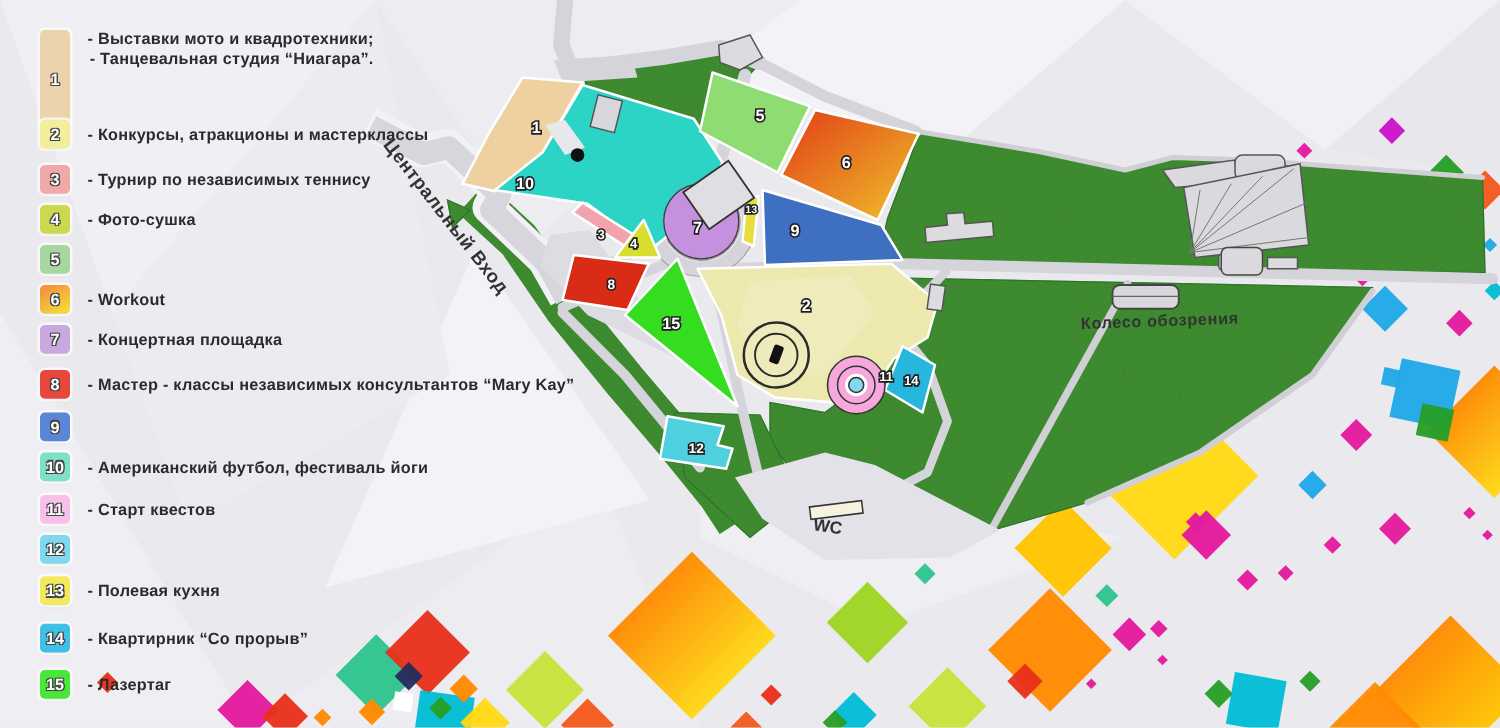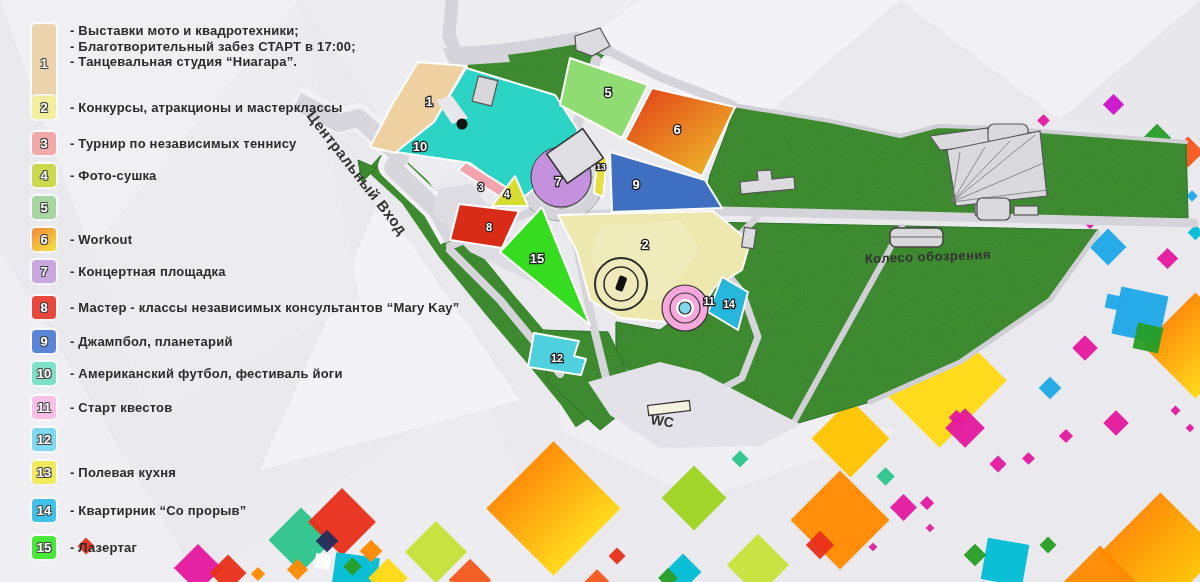--- a/index.html
+++ b/index.html
@@ -18,21 +18,21 @@
     width:24px;height:23px;border-radius:4px;flex:0 0 auto;
     display:flex;align-items:center;justify-content:center;
     box-shadow:0 0 0 2px rgba(255,255,255,.75), 0 1px 2px rgba(0,0,0,.18);
   }
   .sw span{
     color:#fff;font-size:13px;font-weight:700;
     text-shadow:-1px -1px 0 #444,1px -1px 0 #444,-1px 1px 0 #444,1px 1px 0 #444;
   }
   .ltext{
     margin-left:14px;font-size:13px;font-weight:700;color:#2B2B2B;
-    letter-spacing:.2px;line-height:23px;white-space:nowrap;
+    letter-spacing:.2px;line-height:23px;white-space:nowrap;text-align:right;
   }
   .ltext.multi{line-height:15.6px;}
   .sw.tall{height:78px;}
   svg text.znum{
     font-family:"Liberation Sans",sans-serif;font-weight:700;
     fill:#fff;stroke:#1e1e1e;stroke-width:2.6px;paint-order:stroke;
     text-anchor:middle;
   }
   svg text.mlabel{
     font-family:"Liberation Sans",sans-serif;font-weight:700;fill:#333;
@@ -260,21 +260,20 @@
   <text class="mlabel" transform="translate(650,424) rotate(9)" font-size="14" fill="#222">WC</text>
 </svg>
 
 <div id="legend">
   <div class="lrow" style="top:24px;align-items:flex-start;">
     <div class="sw tall" style="background: rgb(235, 211, 172);">
         <span>1</span>
       </div>
     <div class="ltext multi" style="margin-top:-1px;">
       <div>- Выставки мото и квадротехники;</div>
-      <div>- Благотворительный забез СТАРТ в 17:00;</div>
       <div>- Танцевальная студия “Ниагара”.</div>
     </div>
   </div>
 
   <div class="lrow" style="top:96px">
     <div class="sw" style="background: rgb(242, 238, 156);">
         <span>2</span>
       </div>
     <div class="ltext">- Конкурсы, атракционы и мастерклассы</div>
   </div>
@@ -310,21 +309,20 @@
   <div class="lrow" style="top:296px">
     <div class="sw" style="background: rgb(232, 72, 60);">
         <span>8</span>
       </div>
     <div class="ltext">- Мастер - классы независимых консультантов “Mary Kay”</div>
   </div>
   <div class="lrow" style="top:330px">
     <div class="sw" style="background: rgb(91, 134, 216);">
         <span>9</span>
       </div>
-    <div class="ltext">- Джампбол, планетарий</div>
   </div>
   <div class="lrow" style="top:362px">
     <div class="sw" style="background: rgb(127, 224, 200);">
         <span>10</span>
       </div>
     <div class="ltext">- Американский футбол, фестиваль йоги</div>
   </div>
   <div class="lrow" style="top:396px">
     <div class="sw" style="background: rgb(248, 192, 232);">
         <span>11</span>

